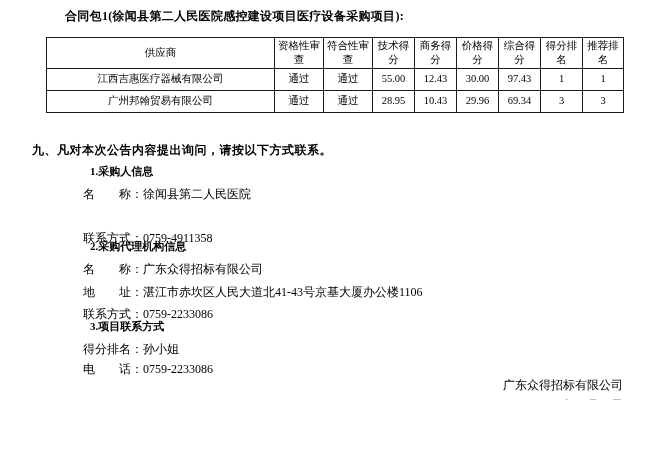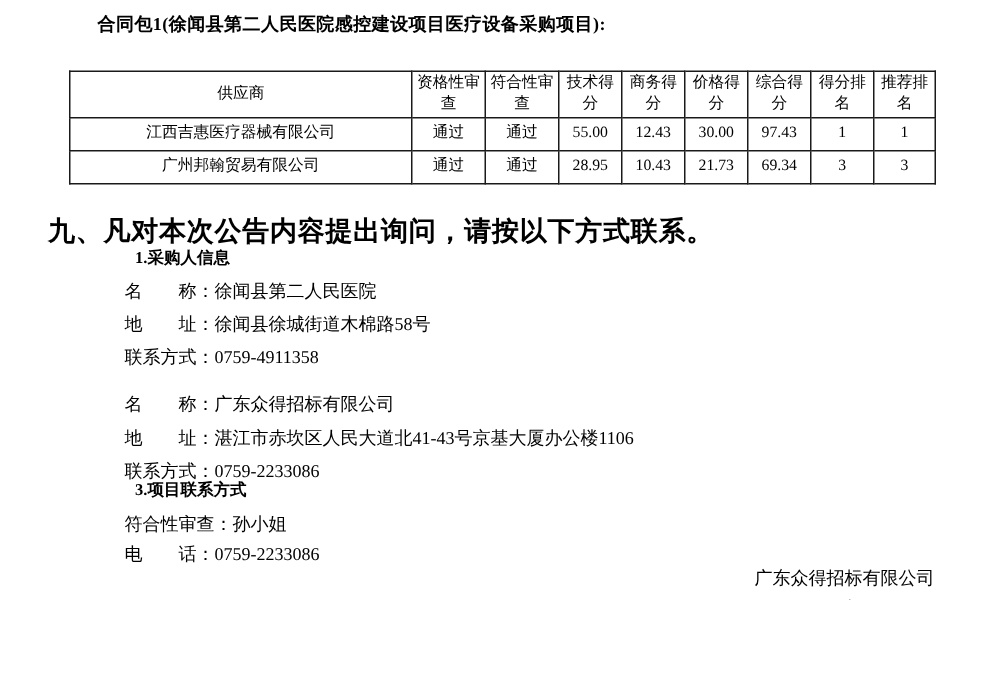--- a/index.html
+++ b/index.html
@@ -6,33 +6,33 @@
   .page{
     position:relative;width:661px;height:400px;background:#ffffff;
     font-family:"Liberation Serif","DejaVu Serif",serif;color:#000;
     overflow:hidden;
   }
   .doc-title{
     position:absolute;left:65px;top:8px;
     font-size:12px;font-weight:bold;white-space:nowrap;letter-spacing:.3px;
   }
   table.score-table{
-    position:absolute;left:46px;top:47px;width:577px;
+    position:absolute;left:46px;top:37px;width:577px;
     border-collapse:collapse;table-layout:fixed;
   }
   table.score-table th,table.score-table td{
     border:1px solid #1a1a1a;text-align:center;vertical-align:middle;
     font-weight:normal;font-size:10.5px;line-height:1.35;padding:0 2px;
     overflow:hidden;
   }
   table.score-table th{height:30px;}
   table.score-table td{height:21px;white-space:nowrap;}
   .sec-heading{
     position:absolute;left:32px;top:142px;
-    font-size:18px;font-weight:bold;white-space:nowrap;letter-spacing:.5px;
+    font-size:12px;font-weight:bold;white-space:nowrap;letter-spacing:.5px;
   }
   .block-title{
     position:absolute;left:50px;
     font-size:11px;font-weight:bold;white-space:nowrap;margin-left:40px;
   }
   .cline{
     position:absolute;left:83px;
     font-size:12px;white-space:nowrap;
   }
   .cline .lbl{display:inline;text-align:center;}
@@ -85,54 +85,52 @@
         <td>97.43</td>
         <td>1</td>
         <td>1</td>
       </tr>
       <tr>
         <td>广州邦翰贸易有限公司</td>
         <td>通过</td>
         <td>通过</td>
         <td>28.95</td>
         <td>10.43</td>
-        <td>21.73</td>
+        <td>29.96</td>
         <td>69.34</td>
         <td>3</td>
         <td>3</td>
       </tr>
     </tbody>
   </table>
 
   <div class="sec-heading">九、凡对本次公告内容提出询问，请按以下方式联系。</div>
 
   <div class="block-title" style="top:164px">1.采购人信息</div>
   <div class="cline" style="top:186px">
     <span class="lbl">名　　称：</span><span class="val">徐闻县第二人民医院</span>
   </div>
-  <div class="cline" style="top:208px">
-    <span class="lbl">地　　址：</span><span class="val">徐闻县徐城街道木棉路58号</span>
-  </div>
   <div class="cline" style="top:230px">
     <span class="lbl">联系方式：</span><span class="val">0759-4911358</span>
   </div>
 
+  <div class="block-title" style="top:239px">2.采购代理机构信息</div>
   <div class="cline" style="top:261px">
     <span class="lbl">名　　称：</span><span class="val">广东众得招标有限公司</span>
   </div>
   <div class="cline" style="top:284px">
     <span class="lbl">地　　址：</span><span class="val">湛江市赤坎区人民大道北41-43号京基大厦办公楼1106</span>
   </div>
   <div class="cline" style="top:306px">
     <span class="lbl">联系方式：</span><span class="val">0759-2233086</span>
   </div>
 
   <div class="block-title" style="top:319px">3.项目联系方式</div>
   <div class="cline" style="top:341px">
-    <span class="lbl">符合性审查：</span><span class="val">孙小姐</span>
+    <span class="lbl">得分排名：</span><span class="val">孙小姐</span>
   </div>
   <div class="cline" style="top:361px">
     <span class="lbl">电　　话：</span><span class="val">0759-2233086</span>
   </div>
 
   <div class="sig-line" style="top:377px">广东众得招标有限公司</div>
   <div class="sig-line" style="top:397px">2022年08月18日</div>
 
 </div>
 

